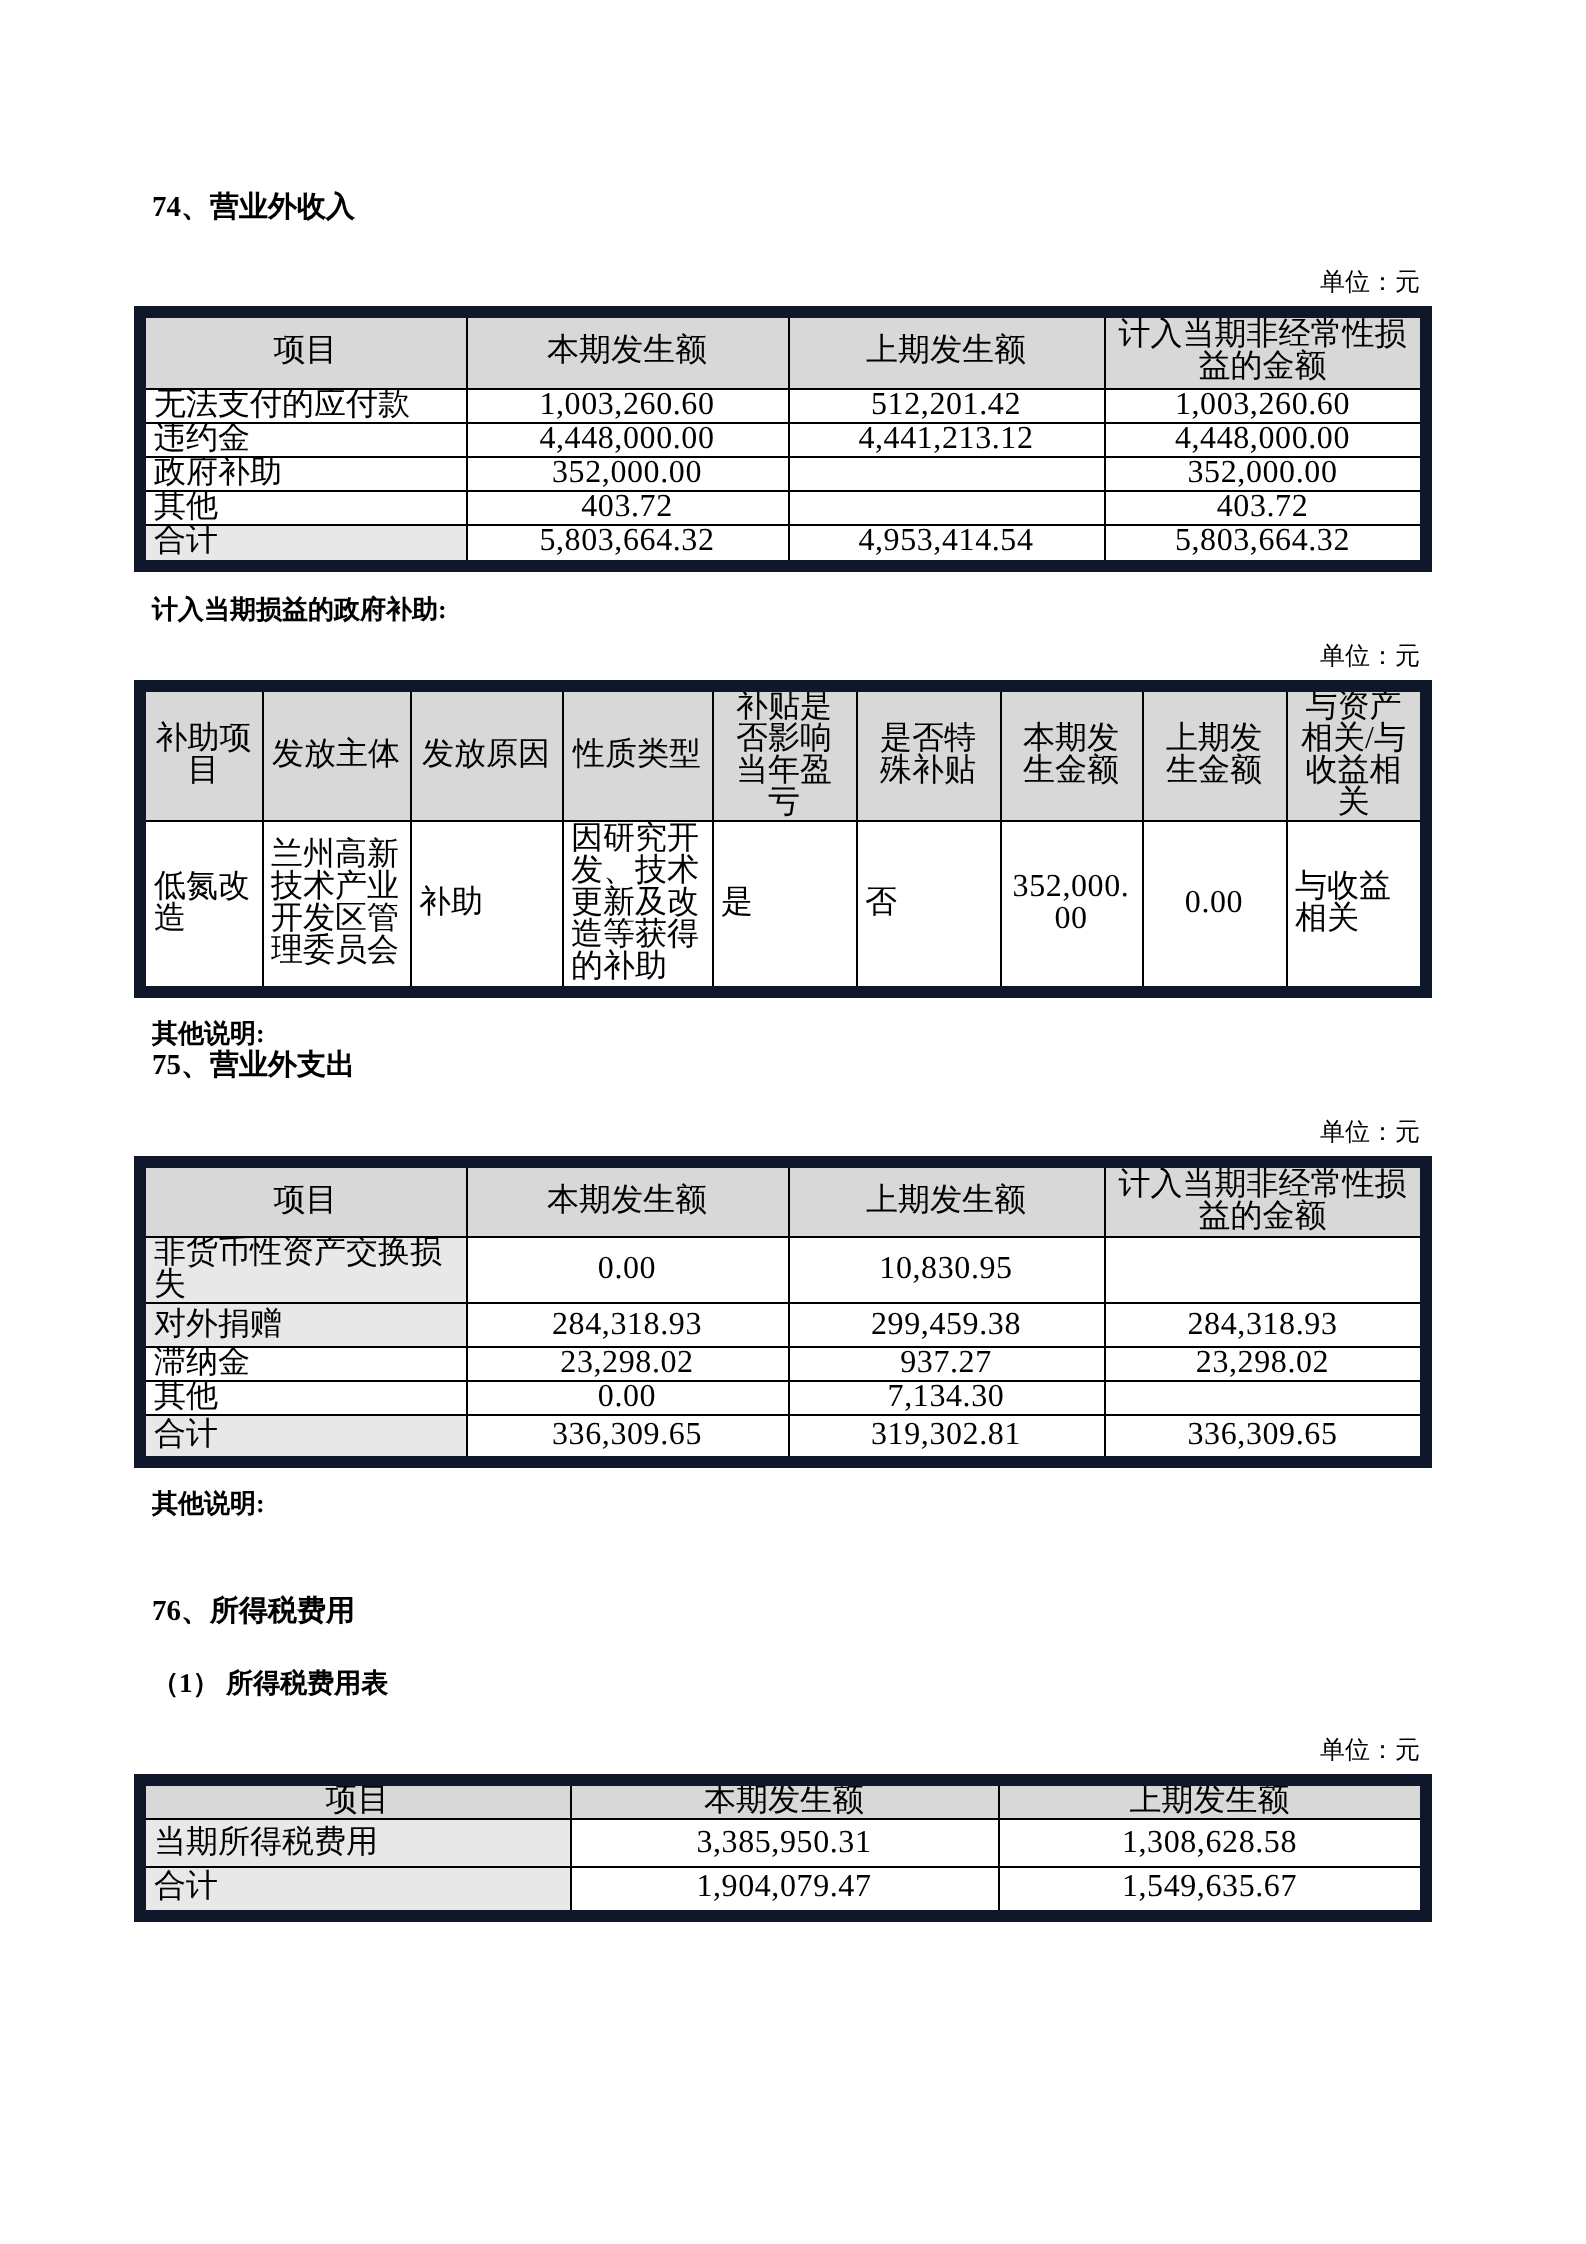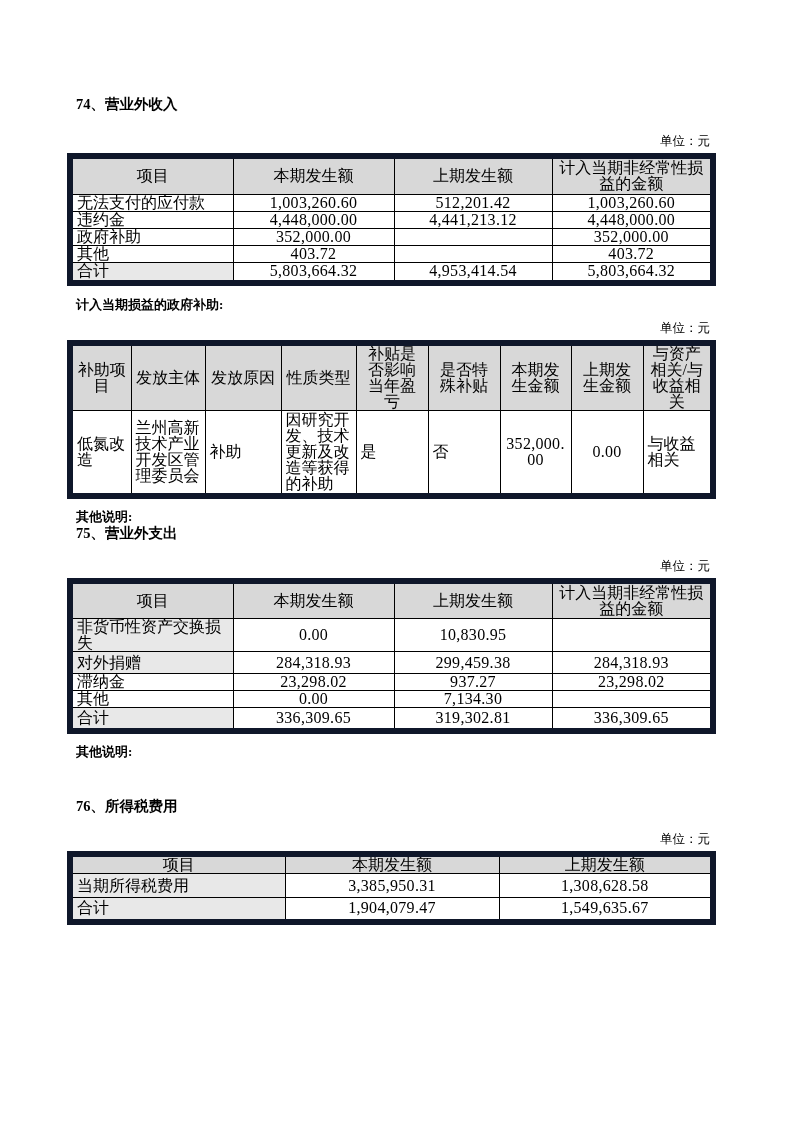--- a/index.html
+++ b/index.html
@@ -202,20 +202,21 @@
       <td class="num">336,309.65</td>
       <td class="num">319,302.81</td>
       <td class="num">336,309.65</td>
     </tr>
   </tbody>
     </table>
 
   <div class="note mt-other">其他说明:</div>
 
   <div class="sec-title mt-t76">76、所得税费用</div>
+  <div class="sub-title">（1） 所得税费用表</div>
   <div class="unit mt-u4">单位：元</div>
 
   <table class="t t76">
     <colgroup>
         <col style="width:215px">
         <col style="width:214px">
         <col style="width:214px">
       </colgroup>
     <tbody>
         <tr class="hdr">

